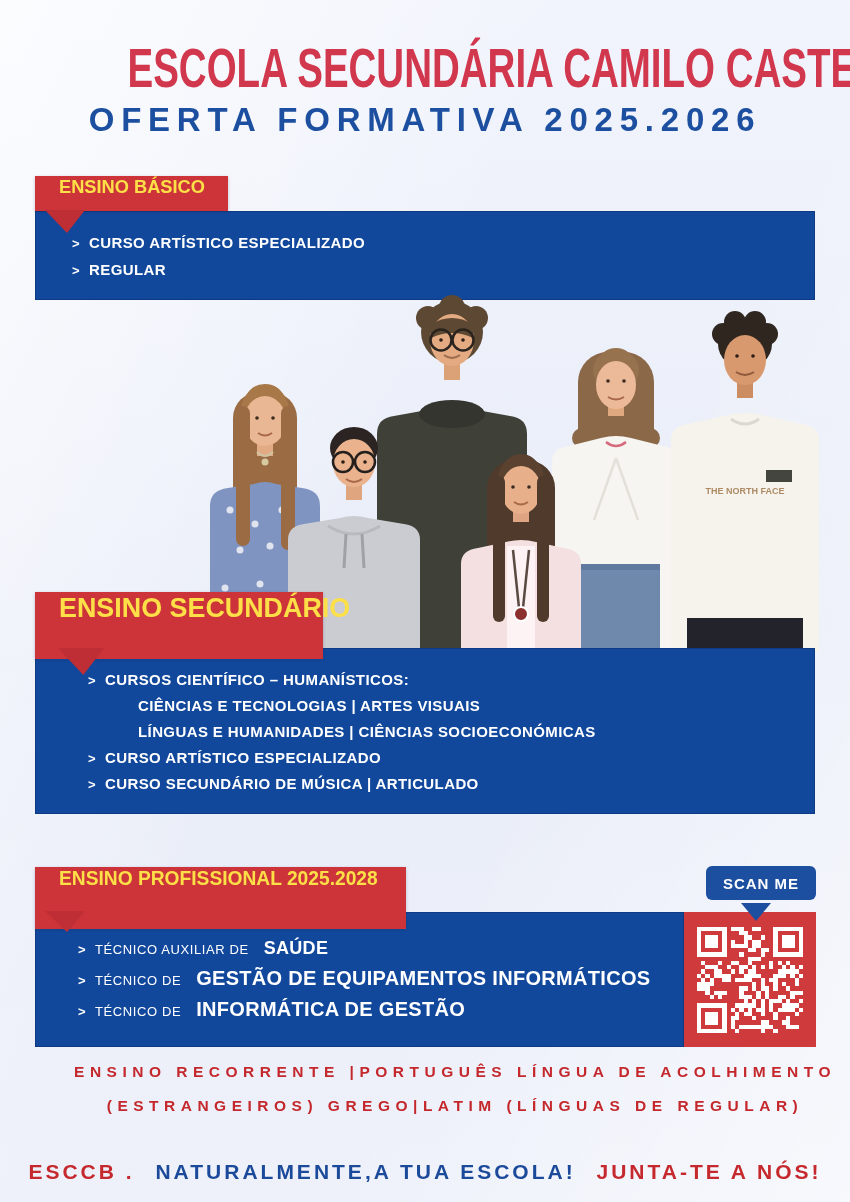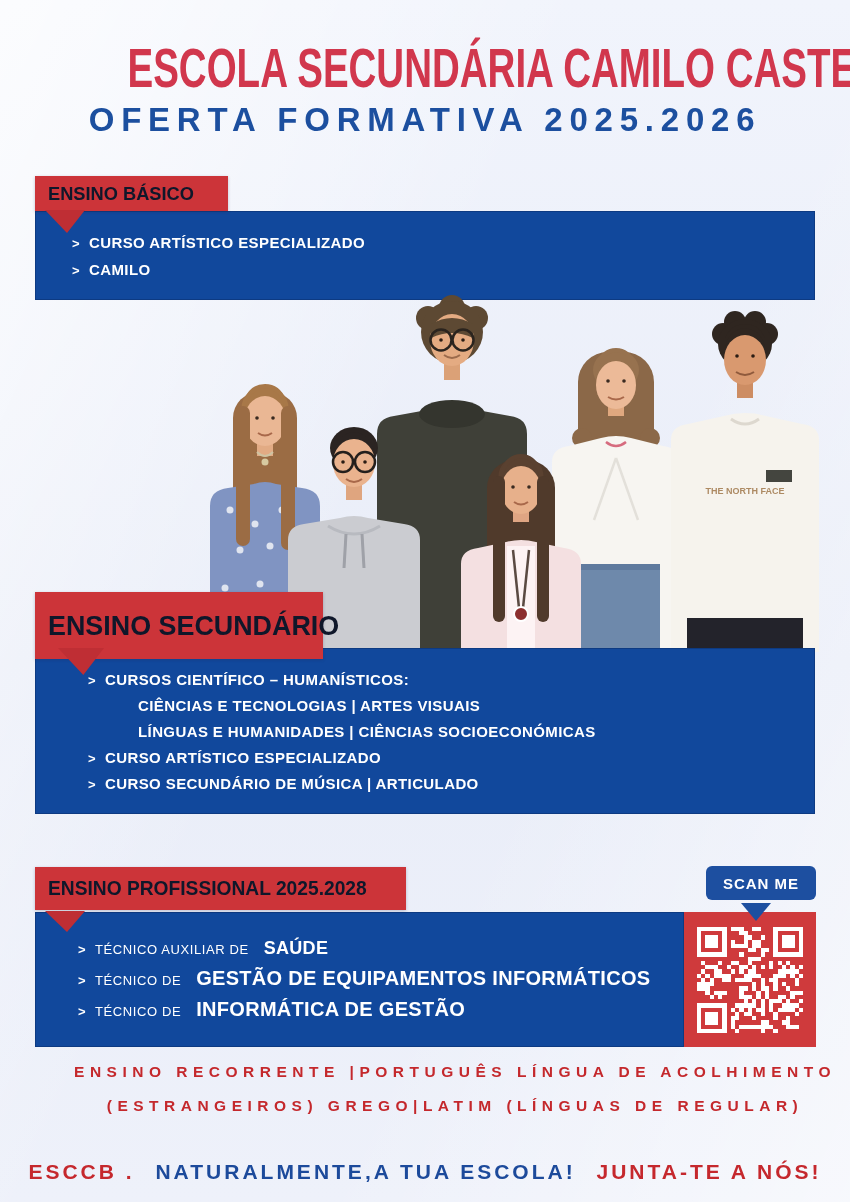--- a/index.html
+++ b/index.html
@@ -19,28 +19,28 @@
     color:#d1374d;font-weight:800;font-size:55px;line-height:1.05;
     transform:scaleX(.70);
   }
   .title2{
     top:100px;left:0;width:850px;text-align:center;white-space:nowrap;
     color:#1c4f9f;font-weight:800;font-size:34px;letter-spacing:7px;
     transform:scaleX(.97);
   }
   
   .banner{
-    background:#cc3439;color:#0f172a;font-weight:800;
-    display:flex;align-items:center;padding-left:13px;box-sizing:border-box;
+    background:#cc3439;color:#fde047;font-weight:800;
+    display:flex;padding-left:24px;box-sizing:border-box;
     box-shadow:0 1px 3px rgba(40,40,80,.25);
   }
   .banner>span{transform:scaleX(.96);transform-origin:left center;white-space:nowrap;}
   #banner-basico{left:35px;top:176px;width:193px;height:35px;font-size:19px;z-index:4;}
   #banner-secundario{left:35px;top:592px;width:288px;height:67px;font-size:28px;z-index:4;}
-  #banner-prof{left:35px;top:867px;width:371px;height:43px;font-size:20px;z-index:4;}
+  #banner-prof{left:35px;top:867px;width:371px;height:62px;font-size:20px;z-index:4;}
   .fold{background:#bf2e34;clip-path:polygon(0 0,100% 0,55% 100%);z-index:4;}
   #fold-basico{left:45px;top:210px;width:40px;height:23px;}
   #fold-secundario{left:58px;top:648px;width:46px;height:27px;}
   #fold-prof{left:45px;top:911px;width:40px;height:21px;}
   
   .panel{
     background:#11489c;border:1px solid #0d3a82;color:#fff;box-sizing:border-box;
     display:flex;flex-direction:column;justify-content:center;
   }
   #panel-basico{left:35px;top:211px;width:780px;height:89px;z-index:1;gap:10px;padding-left:36px;}
@@ -84,21 +84,21 @@
     <span>ENSINO BÁSICO</span>
   </div>
   <div class="abs fold" id="fold-basico"></div>
   <div class="abs panel" id="panel-basico">
     <div class="prow">
       <span class="arrow">&gt;</span>
       <span>CURSO ARTÍSTICO ESPECIALIZADO</span>
     </div>
     <div class="prow">
       <span class="arrow">&gt;</span>
-      <span>CAMILO</span>
+      <span>REGULAR</span>
     </div>
   </div>
 
   <svg class="abs" id="students" width="680" height="364" viewBox="0 0 680 364">
 
     <g>
       <circle cx="258" cy="30" r="12" fill="#5d4933"></circle>
         <circle cx="282" cy="20" r="13" fill="#5d4933"></circle>
         <circle cx="306" cy="30" r="12" fill="#5d4933"></circle>
       <ellipse cx="282" cy="44" rx="31" ry="31" fill="#5d4933"></ellipse>

